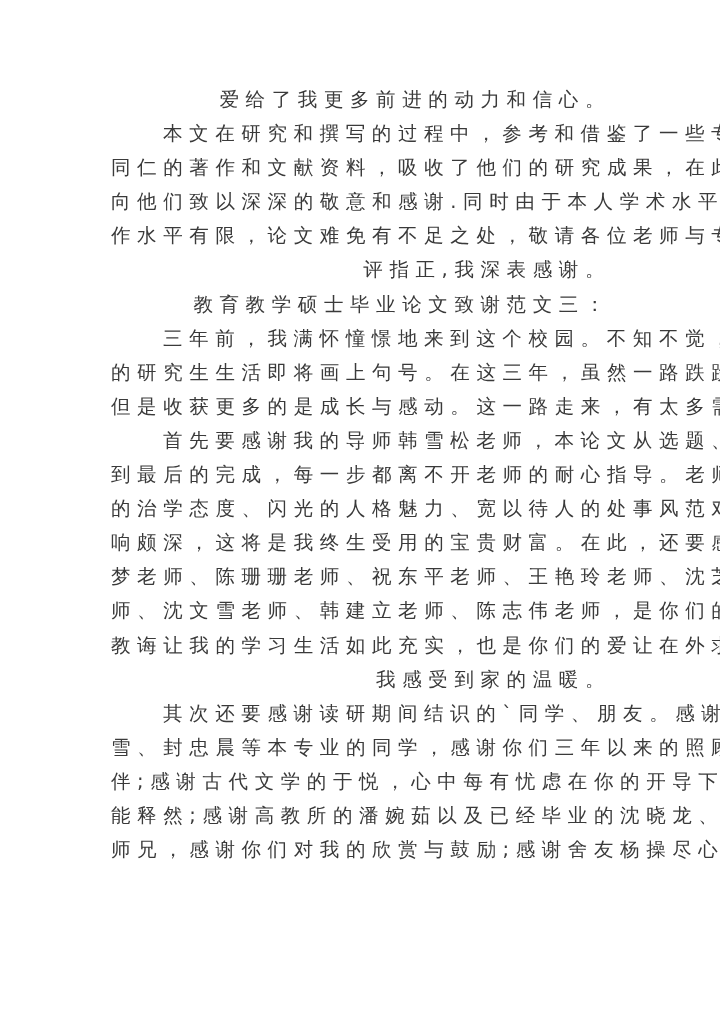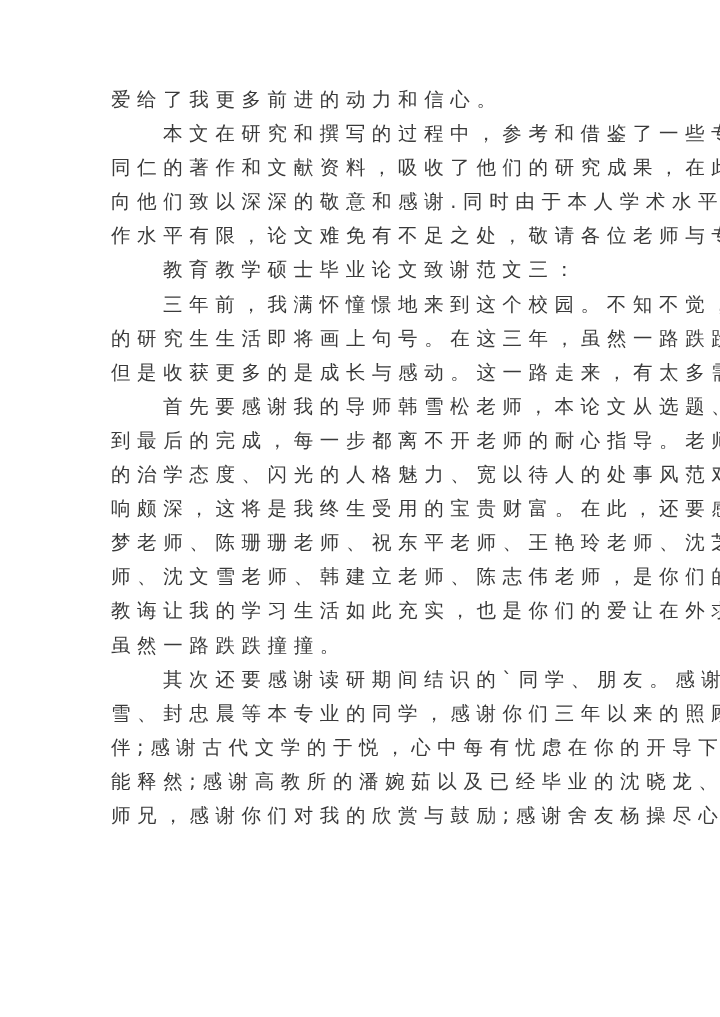--- a/index.html
+++ b/index.html
@@ -13,20 +13,21 @@
       position: relative;
       overflow: hidden;
     }
     .page {
       position: absolute;
       left: 0;
       top: 0;
       width: 720px;
       height: 1017px;
       background: #ffffff;
+      text-align: right;
     }
     .body-text {
       position: absolute;
       left: 111px;
       top: 83px;
       width: 500px;
       font-family: "DejaVu Sans", "Liberation Sans", sans-serif;
       font-size: 19.5px;
       line-height: 34.1px;
       color: #3a3a3a;
@@ -44,31 +45,32 @@
 </head>
 <body>
 
 <div class="page">
   <div class="body-text">
     <span class="line">爱给了我更多前进的动力和信心。</span>
     <span class="line indent">本文在研究和撰写的过程中，参考和借鉴了一些专家和</span>
     <span class="line">同仁的著作和文献资料，吸收了他们的研究成果，在此，谨</span>
     <span class="line">向他们致以深深的敬意和感谢.同时由于本人学术水平和写</span>
     <span class="line">作水平有限，论文难免有不足之处，敬请各位老师与专家批</span>
+    <span class="line">评指正,我深表感谢。</span>
     <span class="line indent">教育教学硕士毕业论文致谢范文三：</span>
     <span class="line indent">三年前，我满怀憧憬地来到这个校园。不知不觉，三年</span>
     <span class="line">的研究生生活即将画上句号。在这三年，虽然一路跌跌撞撞，</span>
     <span class="line">但是收获更多的是成长与感动。这一路走来，有太多需要感</span>
     <span class="line indent">首先要感谢我的导师韩雪松老师，本论文从选题、开题</span>
     <span class="line">到最后的完成，每一步都离不开老师的耐心指导。老师严谨</span>
     <span class="line">的治学态度、闪光的人格魅力、宽以待人的处事风范对我影</span>
     <span class="line">响颇深，这将是我终生受用的宝贵财富。在此，还要感谢李</span>
     <span class="line">梦老师、陈珊珊老师、祝东平老师、王艳玲老师、沈芝霞老</span>
     <span class="line">师、沈文雪老师、韩建立老师、陈志伟老师，是你们的谆谆</span>
     <span class="line">教诲让我的学习生活如此充实，也是你们的爱让在外求学的</span>
-    <span class="line">虽然一路跌跌撞撞。</span>
+    <span class="line">我感受到家的温暖。</span>
     <span class="line indent">其次还要感谢读研期间结识的`同学、朋友。感谢宋咏</span>
     <span class="line">雪、封忠晨等本专业的同学，感谢你们三年以来的照顾与陪</span>
     <span class="line">伴;感谢古代文学的于悦，心中每有忧虑在你的开导下我总</span>
     <span class="line">能释然;感谢高教所的潘婉茹以及已经毕业的沈晓龙、赵勇</span>
     <span class="line">师兄，感谢你们对我的欣赏与鼓励;感谢舍友杨操尽心尽力</span>
   </div>
 </div>
 
 </body></html>

